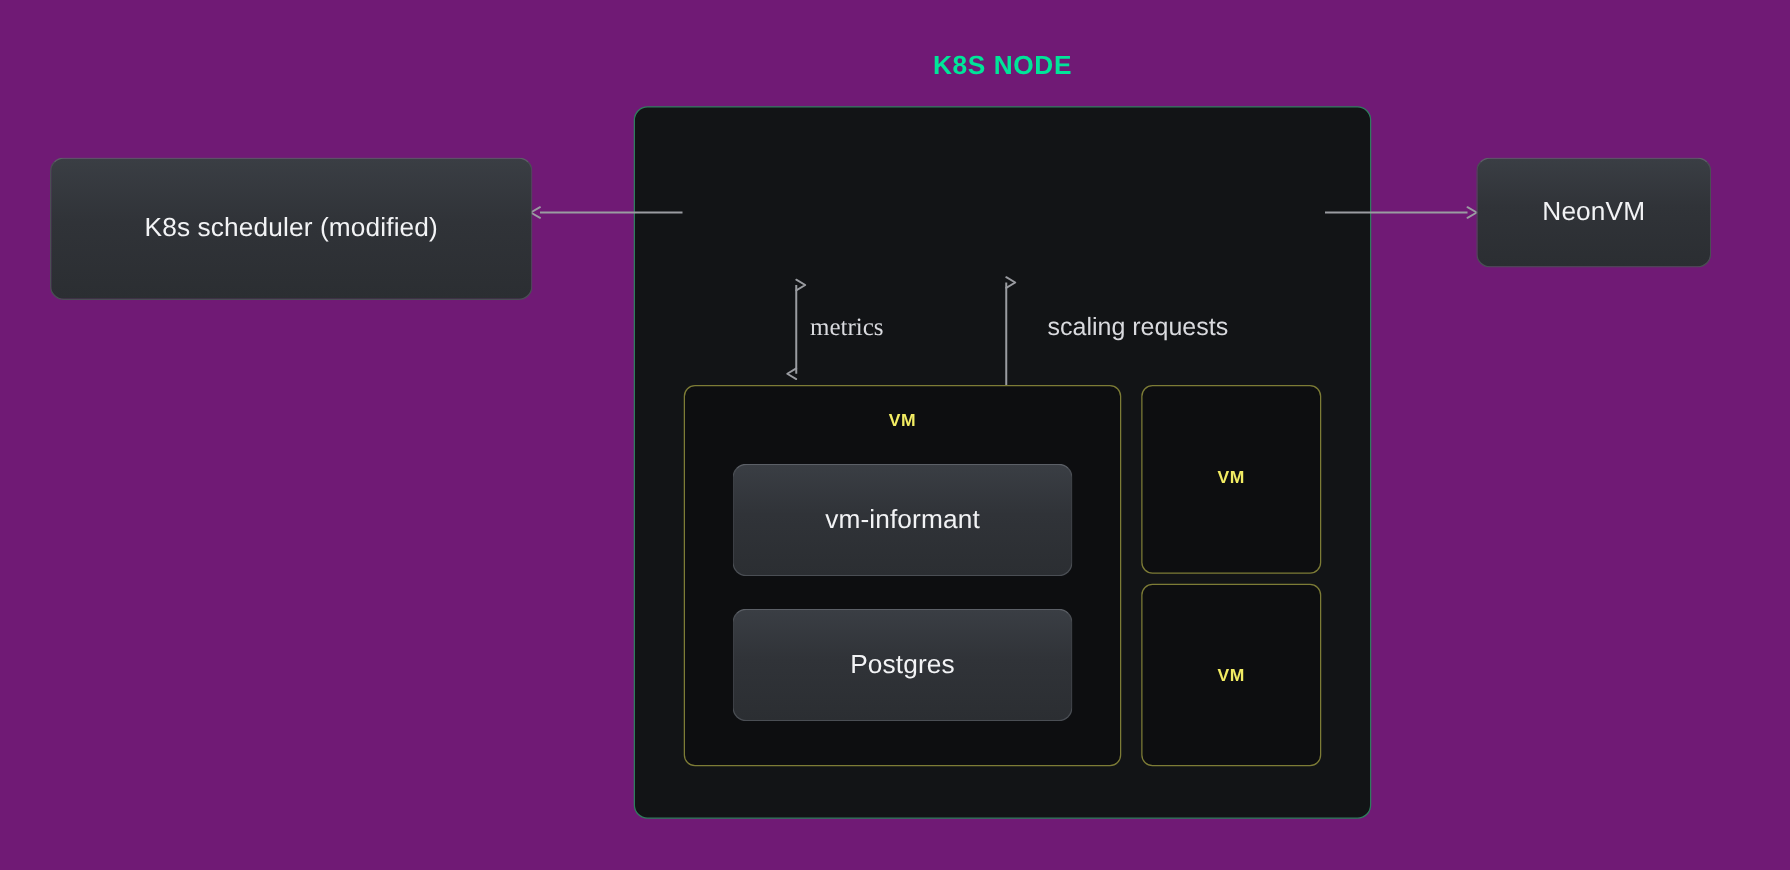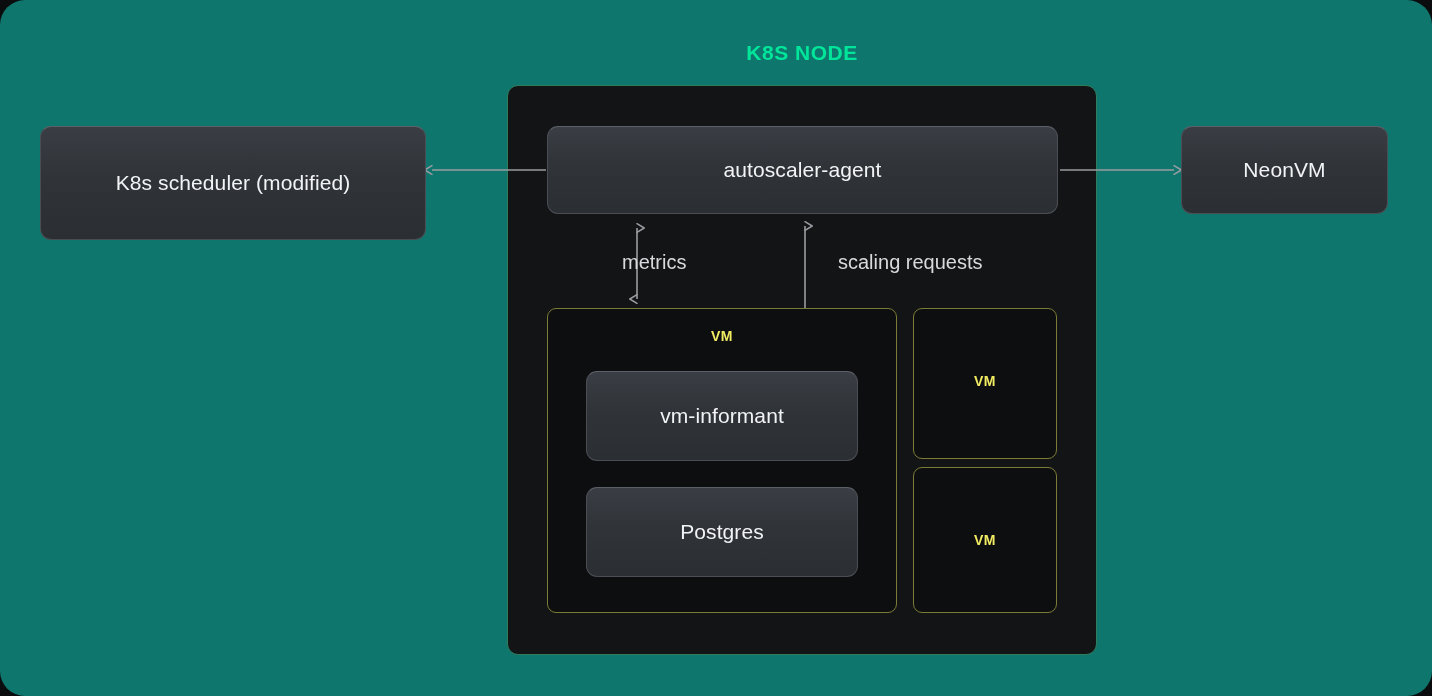--- a/index.html
+++ b/index.html
@@ -5,24 +5,23 @@
 <style>
   html, body {
     margin: 0;
     padding: 0;
     background: #0b0c0d;
   }
   #canvas {
     position: relative;
     width: 1432px;
     height: 696px;
-    background: #0f766e;
+    background: #701a75;
     font-family: "Liberation Sans", sans-serif;
     overflow: hidden;
-    border-radius: 25px;
   }
 
   
   .node-title {
     position: absolute;
     left: 507px;
     top: 41px;
     width: 590px;
     text-align: center;
     font-size: 21px;
@@ -57,21 +56,21 @@
     align-items: center;
     justify-content: center;
     color: #f2f3f5;
     font-size: 21px;
     letter-spacing: 0.1px;
     white-space: nowrap;
   }
 
   .card.scheduler { left: 40px;  top: 126px; width: 386px; height: 114px; }
   .card.agent     { left: 547px; top: 126px; width: 511px; height: 88px; }
-  .card.neonvm    { left: 1181px; top: 126px; width: 207px; height: 88px; }
+  .card.neonvm    { left: 1181px; top: 126px; width: 188px; height: 88px; }
   .card.informant { left: 586px; top: 371px; width: 272px; height: 90px; }
   .card.postgres  { left: 586px; top: 487px; width: 272px; height: 90px; }
 
   
   .vmbox {
     position: absolute;
     box-sizing: border-box;
     background: #0d0e10;
     border: 1.4px solid #7d7c36;
     border-radius: 9px;
@@ -92,21 +91,21 @@
   .vm-label.side-a { left: 913px; top: 373px; width: 144px; text-align: center; }
   .vm-label.side-b { left: 913px; top: 532px; width: 144px; text-align: center; }
 
   
   .edge-label {
     position: absolute;
     font-size: 20px;
     color: #d9dade;
     white-space: nowrap;
   }
-  .edge-label.metrics  { left: 622px; top: 251px; }
+  .edge-label.metrics  { left: 648px; top: 251px; font-family: Liberation Serif, serif; }
   .edge-label.scaling  { left: 818px; top: 251px; margin-left: 20px; }
 
   
   #arrows {
     position: absolute;
     left: 0; top: 0;
     width: 1432px;
     height: 696px;
     pointer-events: none;
   }
@@ -148,21 +147,20 @@
       <line x1="637" y1="228" x2="637" y2="299" stroke="#9a9ca1" stroke-width="1.6" marker-start="url(#ah-up)" marker-end="url(#ah-down)"></line>
     </g>
 
     <g>
       <line x1="805" y1="226" x2="805" y2="360" stroke="#9a9ca1" stroke-width="1.6" marker-start="url(#ah-up)" marker-end="url(#ah-down)"></line>
     </g>
   </svg>
 
   <div class="card scheduler">K8s scheduler (modified)</div>
 
-  <div class="card agent">autoscaler-agent</div>
 
   <div class="card neonvm">NeonVM</div>
 
   <div class="edge-label metrics">metrics</div>
   <div class="edge-label scaling">scaling requests</div>
 
   <div class="vmbox main"></div>
   <div class="vm-label main">VM</div>
 
   <div class="card informant">vm-informant</div>

